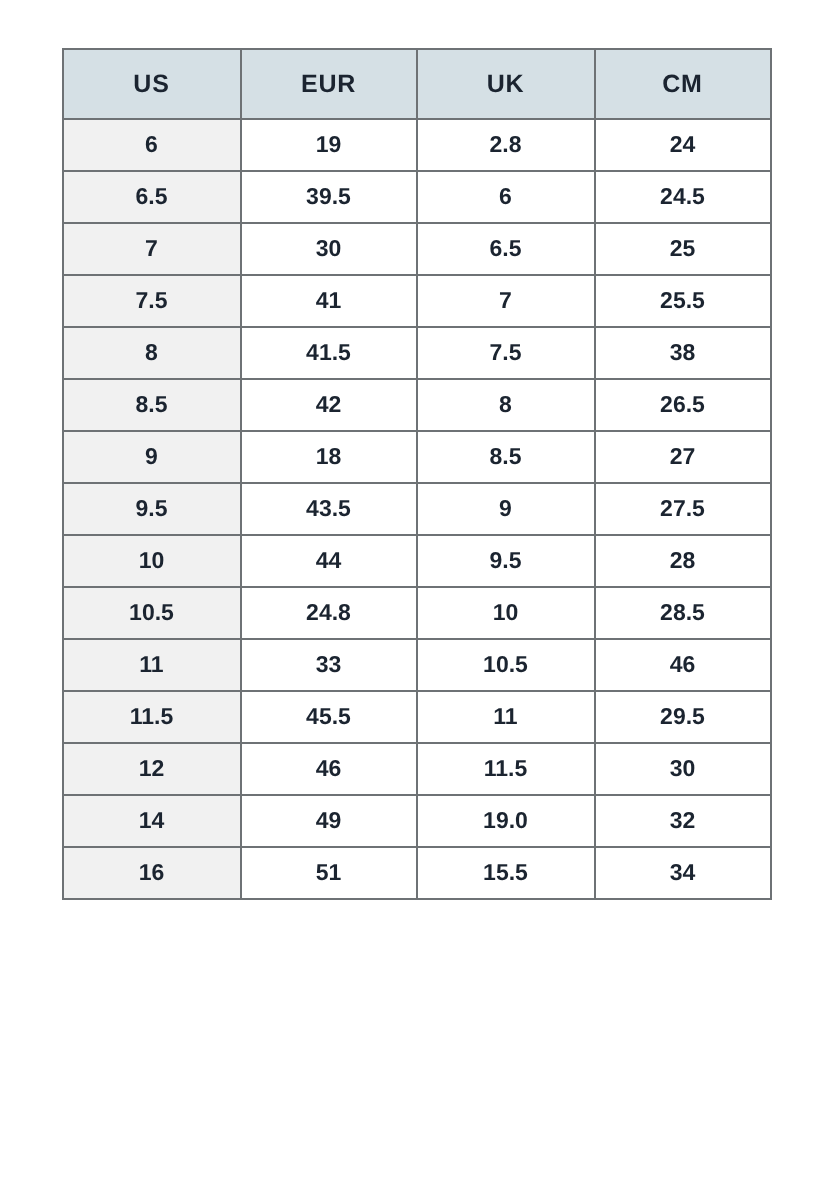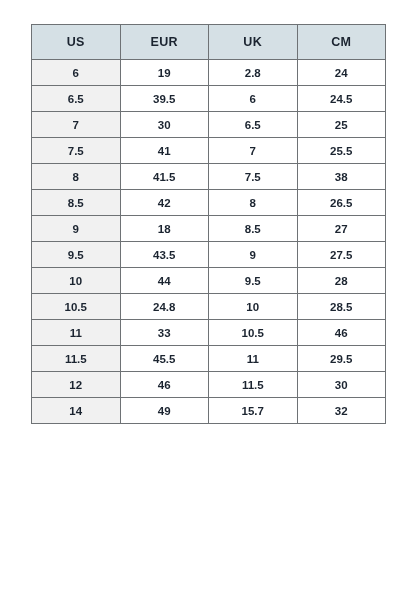--- a/index.html
+++ b/index.html
@@ -157,18 +157,24 @@
         </tr>
         <tr>
           <td class="col-us">12</td>
           <td class="col-eur">46</td>
           <td class="col-uk">11.5</td>
           <td class="col-cm">30</td>
         </tr>
         <tr>
           <td class="col-us">14</td>
           <td class="col-eur">49</td>
-          <td class="col-uk">15.7</td>
+          <td class="col-uk">19.0</td>
           <td class="col-cm">32</td>
+        </tr>
+        <tr>
+          <td class="col-us">16</td>
+          <td class="col-eur">51</td>
+          <td class="col-uk">15.5</td>
+          <td class="col-cm">34</td>
         </tr>
       </tbody>
   </table>
 </div>
 
 </body></html>

